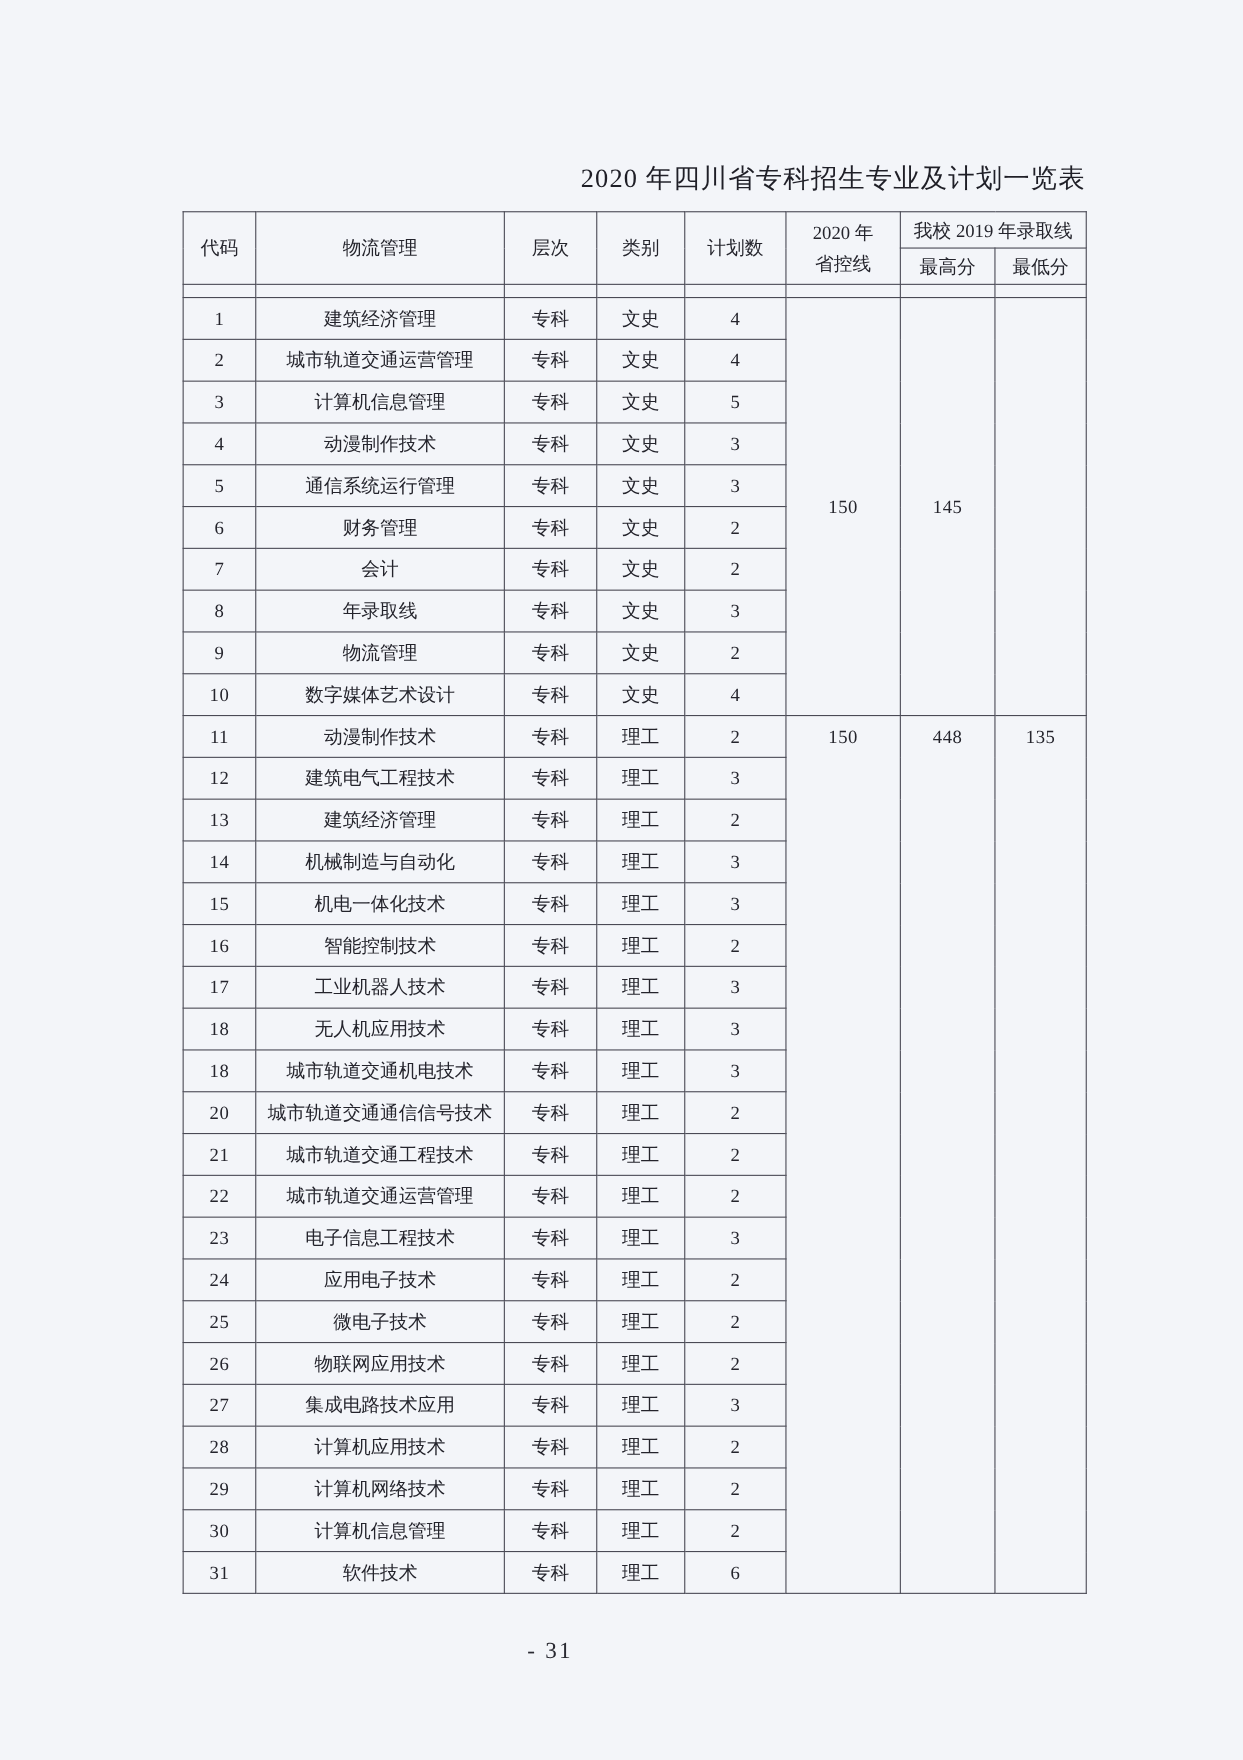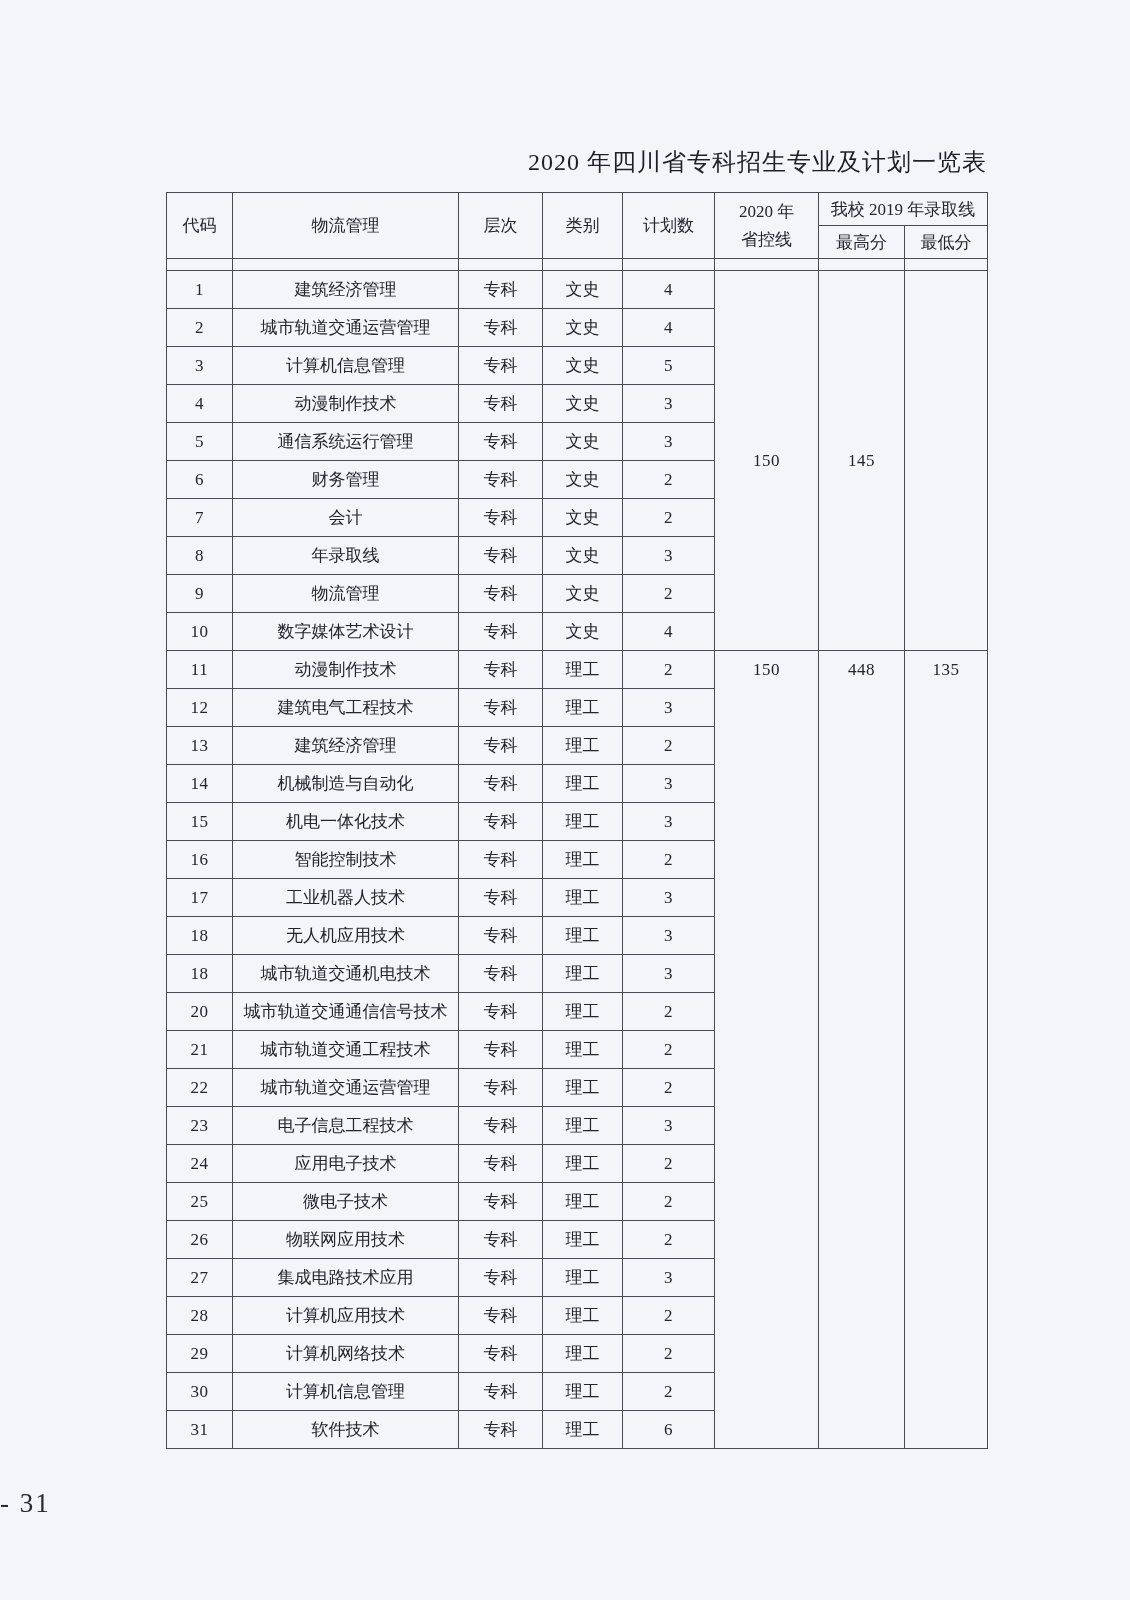--- a/index.html
+++ b/index.html
@@ -54,21 +54,22 @@
   td.merged.top {
     vertical-align: top;
     padding-top: 8px;
     line-height: 21px;
   }
   .page-number {
     position: absolute;
     top: 1488px;
     left: 0;
     width: 1000px;
-    font-size: 27px;
+    text-align: center;
+    font-size: 21px;
     letter-spacing: 2px;
     color: #2a2a32;
   }
 </style>
 </head>
 <body>
 
 <div class="page-title">2020 年四川省专科招生专业及计划一览表</div>
 
 <table class="sheet">

